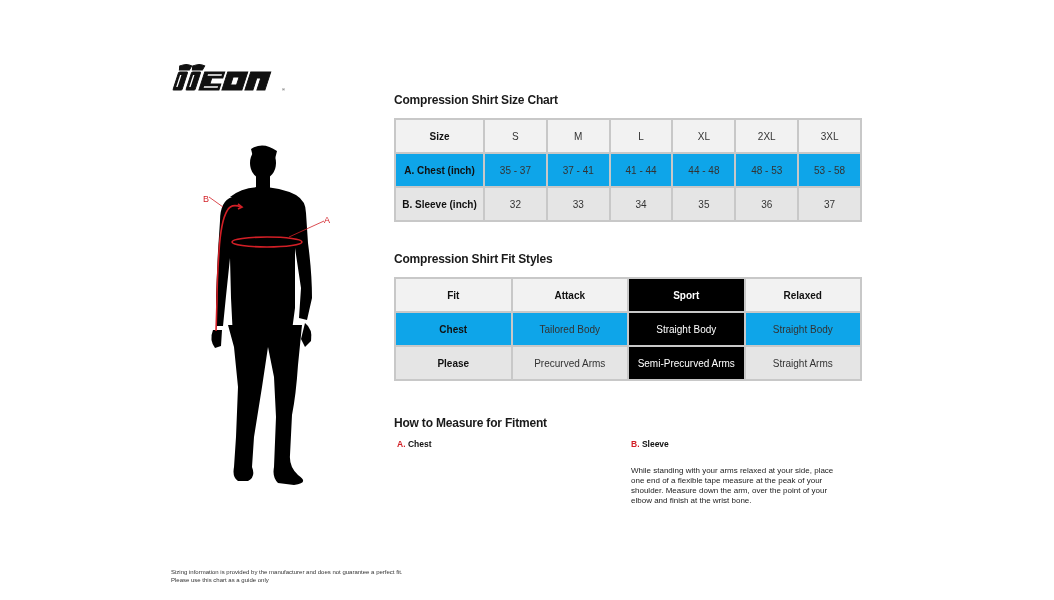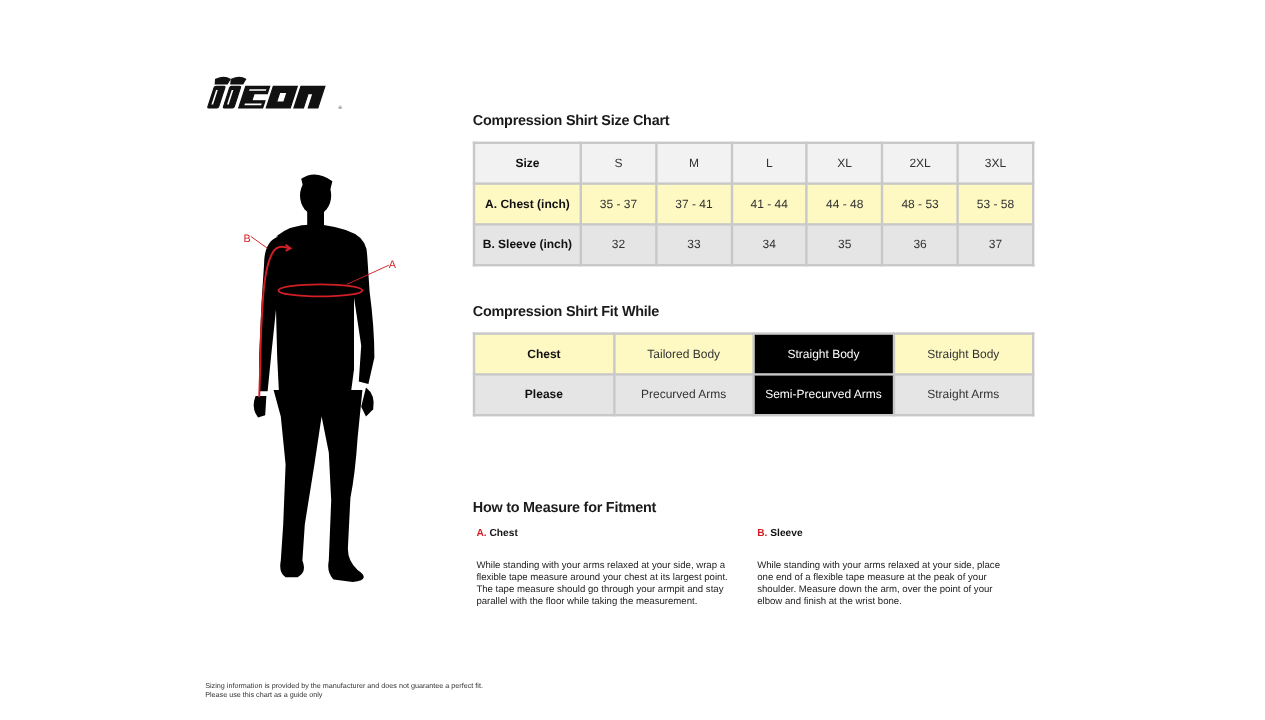--- a/index.html
+++ b/index.html
@@ -4,21 +4,21 @@
 <style>
   html, body { margin:0; padding:0; background:#ffffff; }
   body { width:1054px; height:600px; position:relative; overflow:hidden; font-family:"Liberation Sans", "DejaVu Sans", sans-serif; color:#111; }
   .logo { position:absolute; left:170px; top:62px; width:122px; height:32px; }
   .figure { position:absolute; left:195px; top:145px; width:145px; height:350px; }
   .h2 { position:absolute; font-weight:bold; font-size:12px; color:#1a1a1a; letter-spacing:-0.2px; }
   table.grid { position:absolute; border-collapse:collapse; table-layout:fixed; font-size:10px;border-radius:21px; }
   table.grid td { border:2px solid #c8c8c8; text-align:center; vertical-align:middle; padding:0; height:32px; color:#333; }
   table.grid td.hd { font-weight:bold; color:#111; }
   tr.r0 td { background:#f2f2f2; }
-  tr.r1 td { background:#fef9c3; }
+  tr.r1 td { background:#0ea5e9; }
   tr.r2 td { background:#e5e5e5; }
   table.grid td.dark { background:#000 !important; color:#fff; border-color:#c8c8c8; }
   .measure { position:absolute; width:215px; font-size:8px; line-height:10px; color:#222; }
   .measure .t { font-weight:bold; font-size:8.5px; color:#111; margin-bottom:17px; }
   .measure .t .l { color:#d21f26; }
   .disclaimer { position:absolute; left:171px; top:568px; font-size:6px; line-height:8px; color:#333; }
 </style>
 </head>
 <body>
 
@@ -109,49 +109,54 @@
     <td>32</td>
     <td>33</td>
     <td>34</td>
     <td>35</td>
     <td>36</td>
     <td>37</td>
   </tr>
 </tbody>
   </table>
 
-<div class="h2" style="left:394px;top:252px;">Compression Shirt Fit While</div>
+<div class="h2" style="left:394px;top:252px;">Compression Shirt Fit Styles</div>
 <table class="grid" style="left:394px;top:277px;width:468px;">
   <colgroup>
       <col>
       <col>
       <col>
       <col>
     </colgroup>
   <tbody>
+      <tr class="r0">
+    <td class="hd">Fit</td>
+    <td class="hd">Attack</td>
+    <td class="hd dark">Sport</td>
+    <td class="hd">Relaxed</td>
+  </tr>
   <tr class="r1">
     <td class="hd">Chest</td>
     <td>Tailored Body</td>
     <td class="dark">Straight Body</td>
     <td>Straight Body</td>
   </tr>
   <tr class="r2">
     <td class="hd">Please</td>
     <td>Precurved Arms</td>
     <td class="dark">Semi-Precurved Arms</td>
     <td>Straight Arms</td>
   </tr>
 </tbody>
   </table>
 
 <div class="h2" style="left:394px;top:416px;">How to Measure for Fitment</div>
 
 <div class="measure" style="left:397px;top:439px;">
   <div class="t"><span class="l">A.</span> <span>Chest</span></div>
-  <div>While standing with your arms relaxed at your side, wrap a flexible tape measure around your chest at its largest point. The tape measure should go through your armpit and stay parallel with the floor while taking the measurement.</div>
 </div>
 
 <div class="measure" style="left:631px;top:439px;">
   <div class="t"><span class="l">B.</span> <span>Sleeve</span></div>
   <div>While standing with your arms relaxed at your side, place one end of a flexible tape measure at the peak of your shoulder. Measure down the arm, over the point of your elbow and finish at the wrist bone.</div>
 </div>
 
 <div class="disclaimer">
   <div>Sizing information is provided by the manufacturer and does not guarantee a perfect fit.</div>
   <div>Please use this chart as a guide only</div>

